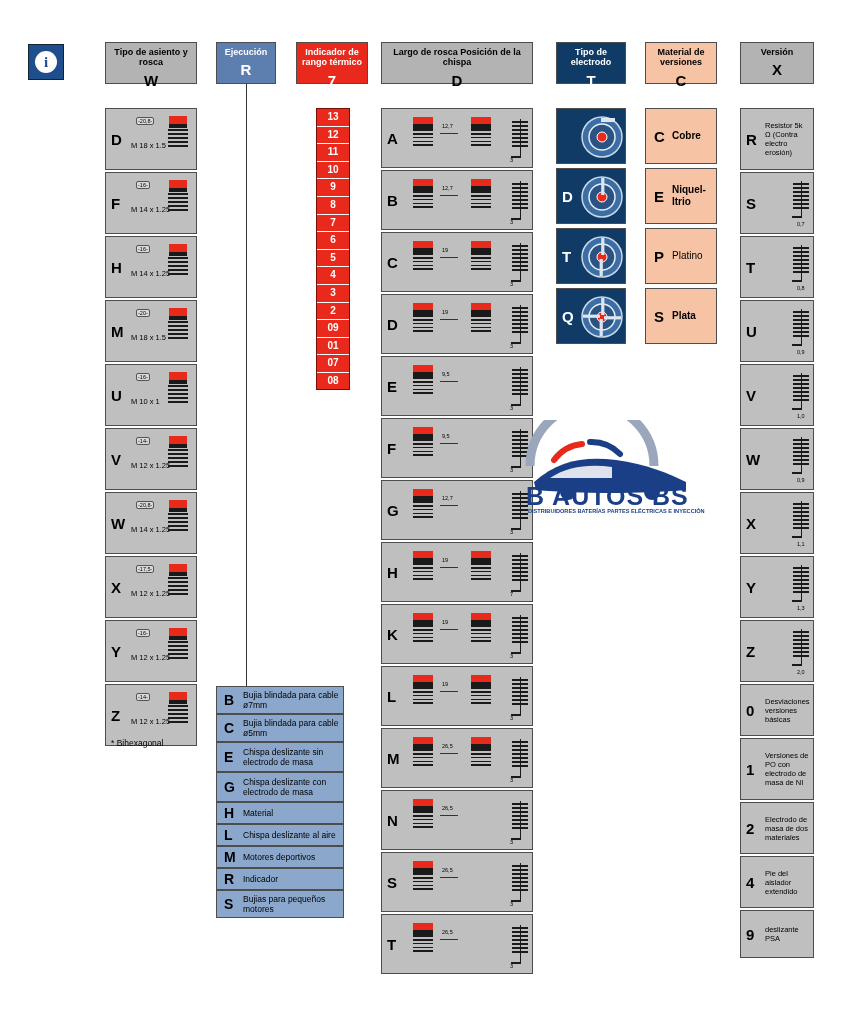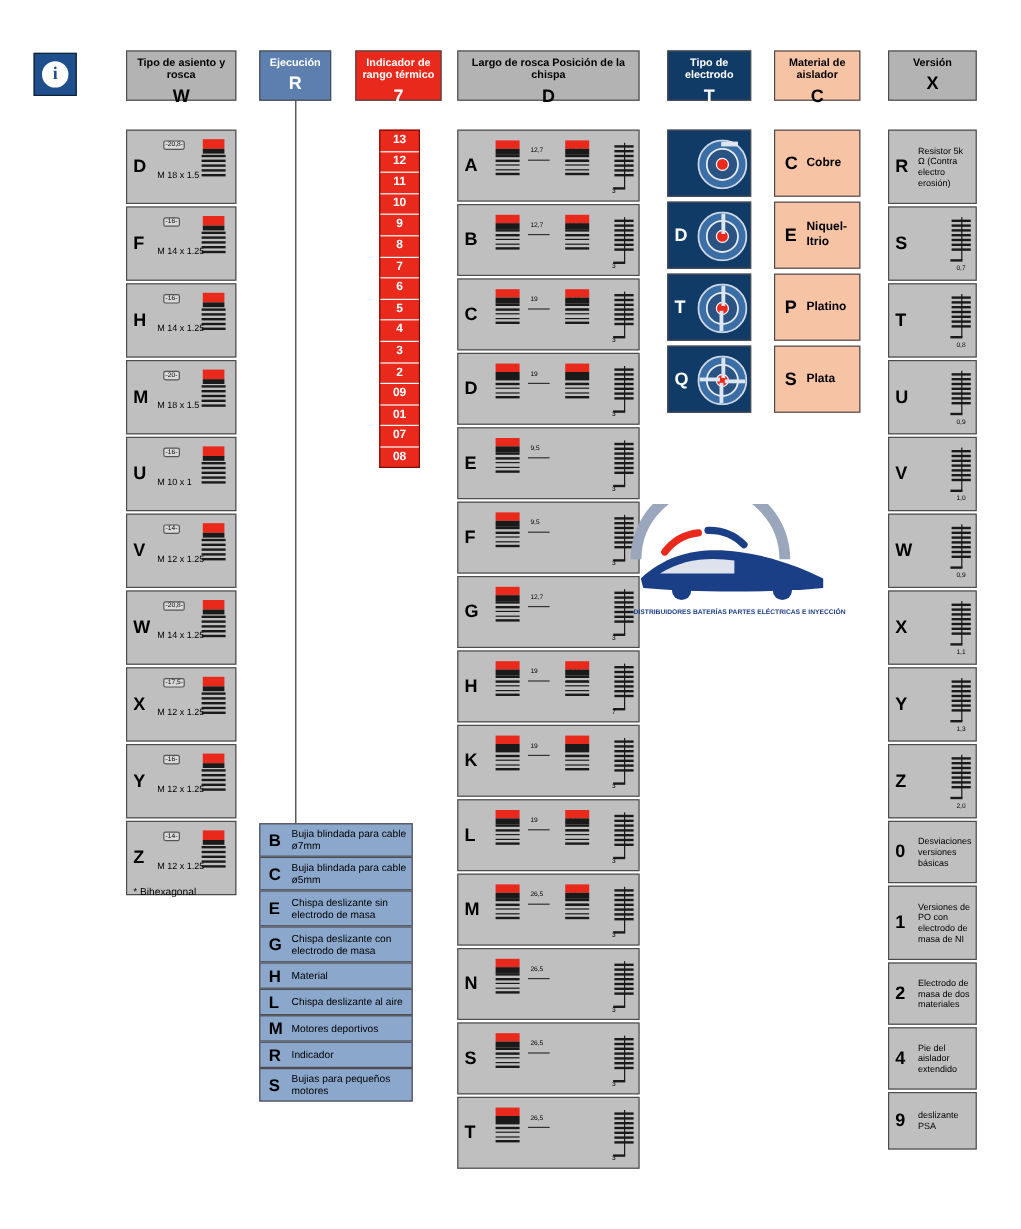--- a/index.html
+++ b/index.html
@@ -144,21 +144,21 @@
     <div class="hdr navy" style="width:70px;height:42px;">
       <span class="ttl">Tipo de
 electrodo</span>
       <span class="code">T</span>
     </div>
   </div>
 
   <div class="col" style="left:645px; top:42px;">
     <div class="hdr peach" style="width:72px;height:42px;">
       <span class="ttl">Material de
-aislador</span>
+versiones</span>
       <span class="code">C</span>
     </div>
   </div>
 
   <div class="col" style="left:740px; top:42px;">
     <div class="hdr grey" style="width:74px;height:42px;">
       <span class="ttl">Versión</span>
       <span class="code">X</span>
     </div>
   </div>
@@ -885,21 +885,21 @@
       <div class="cell peach" style="left:645px;top:108px;width:72px;height:56px;position:absolute;">
         <div class="letter">C</div>
         <div class="txt" style="left:26px;font-size:10px;font-weight:bold;">Cobre</div>
       </div>
       <div class="cell peach" style="left:645px;top:168px;width:72px;height:56px;position:absolute;">
         <div class="letter">E</div>
         <div class="txt" style="left:26px;font-size:10px;font-weight:bold;">Niquel-Itrio</div>
       </div>
       <div class="cell peach" style="left:645px;top:228px;width:72px;height:56px;position:absolute;">
         <div class="letter">P</div>
-        <div class="txt" style="left:26px;font-size:10px;font-weight:bold;">Platino</div>
+        <div class="txt" style="left:26px;font-size:10px;font-weight:normal;">Platino</div>
       </div>
       <div class="cell peach" style="left:645px;top:288px;width:72px;height:56px;position:absolute;">
         <div class="letter">S</div>
         <div class="txt" style="left:26px;font-size:10px;font-weight:bold;">Plata</div>
       </div>
       <div class="cell" style="left:740px;top:108px;width:74px;height:62px;position:absolute;">
         <div class="letter">R</div>
         <div class="txt" style="left:24px;font-size:7.5px;">Resistor 5k Ω (Contra electro erosión)</div>
       </div>
       <div class="cell" style="left:740px;top:172px;width:74px;height:62px;position:absolute;">
@@ -1049,16 +1049,17 @@
   <div class="logo" style="left:520px; top:420px; width:210px; height:100px;">
     <svg width="210" height="100" viewBox="0 0 210 100">
       <path d="M10 46 A62 62 0 0 1 134 46" fill="none" stroke="#9aa6bb" stroke-width="9"></path>
       <path d="M34 40 A40 40 0 0 1 62 24" fill="none" stroke="#e8291c" stroke-width="6" stroke-linecap="round"></path>
       <path d="M70 22 A40 40 0 0 1 100 34" fill="none" stroke="#1b3f87" stroke-width="6" stroke-linecap="round"></path>
       <path d="M14 62 C38 40 66 36 96 40 C126 44 150 54 166 62 L166 70 C120 74 60 74 16 70 Z" fill="#1b3f87"></path>
       <path d="M30 58 C48 46 70 44 92 47 L92 58 Z" fill="#ffffff" opacity="0.85"></path>
       <circle cx="48" cy="72" r="8" fill="#1b3f87"></circle>
       <circle cx="132" cy="72" r="8" fill="#1b3f87"></circle>
     </svg>
+    <div class="logotext" style="position:absolute; left:6px; top:62px; font-size:25px; letter-spacing:1px;">B AUTOS BS</div>
     <div style="position:absolute; left:8px; top:88px; font-size:5.6px; color:#1b3f87; font-weight:bold;">DISTRIBUIDORES BATERÍAS PARTES ELÉCTRICAS E INYECCIÓN</div>
   </div>
 
 </div>
 
 </body></html>

